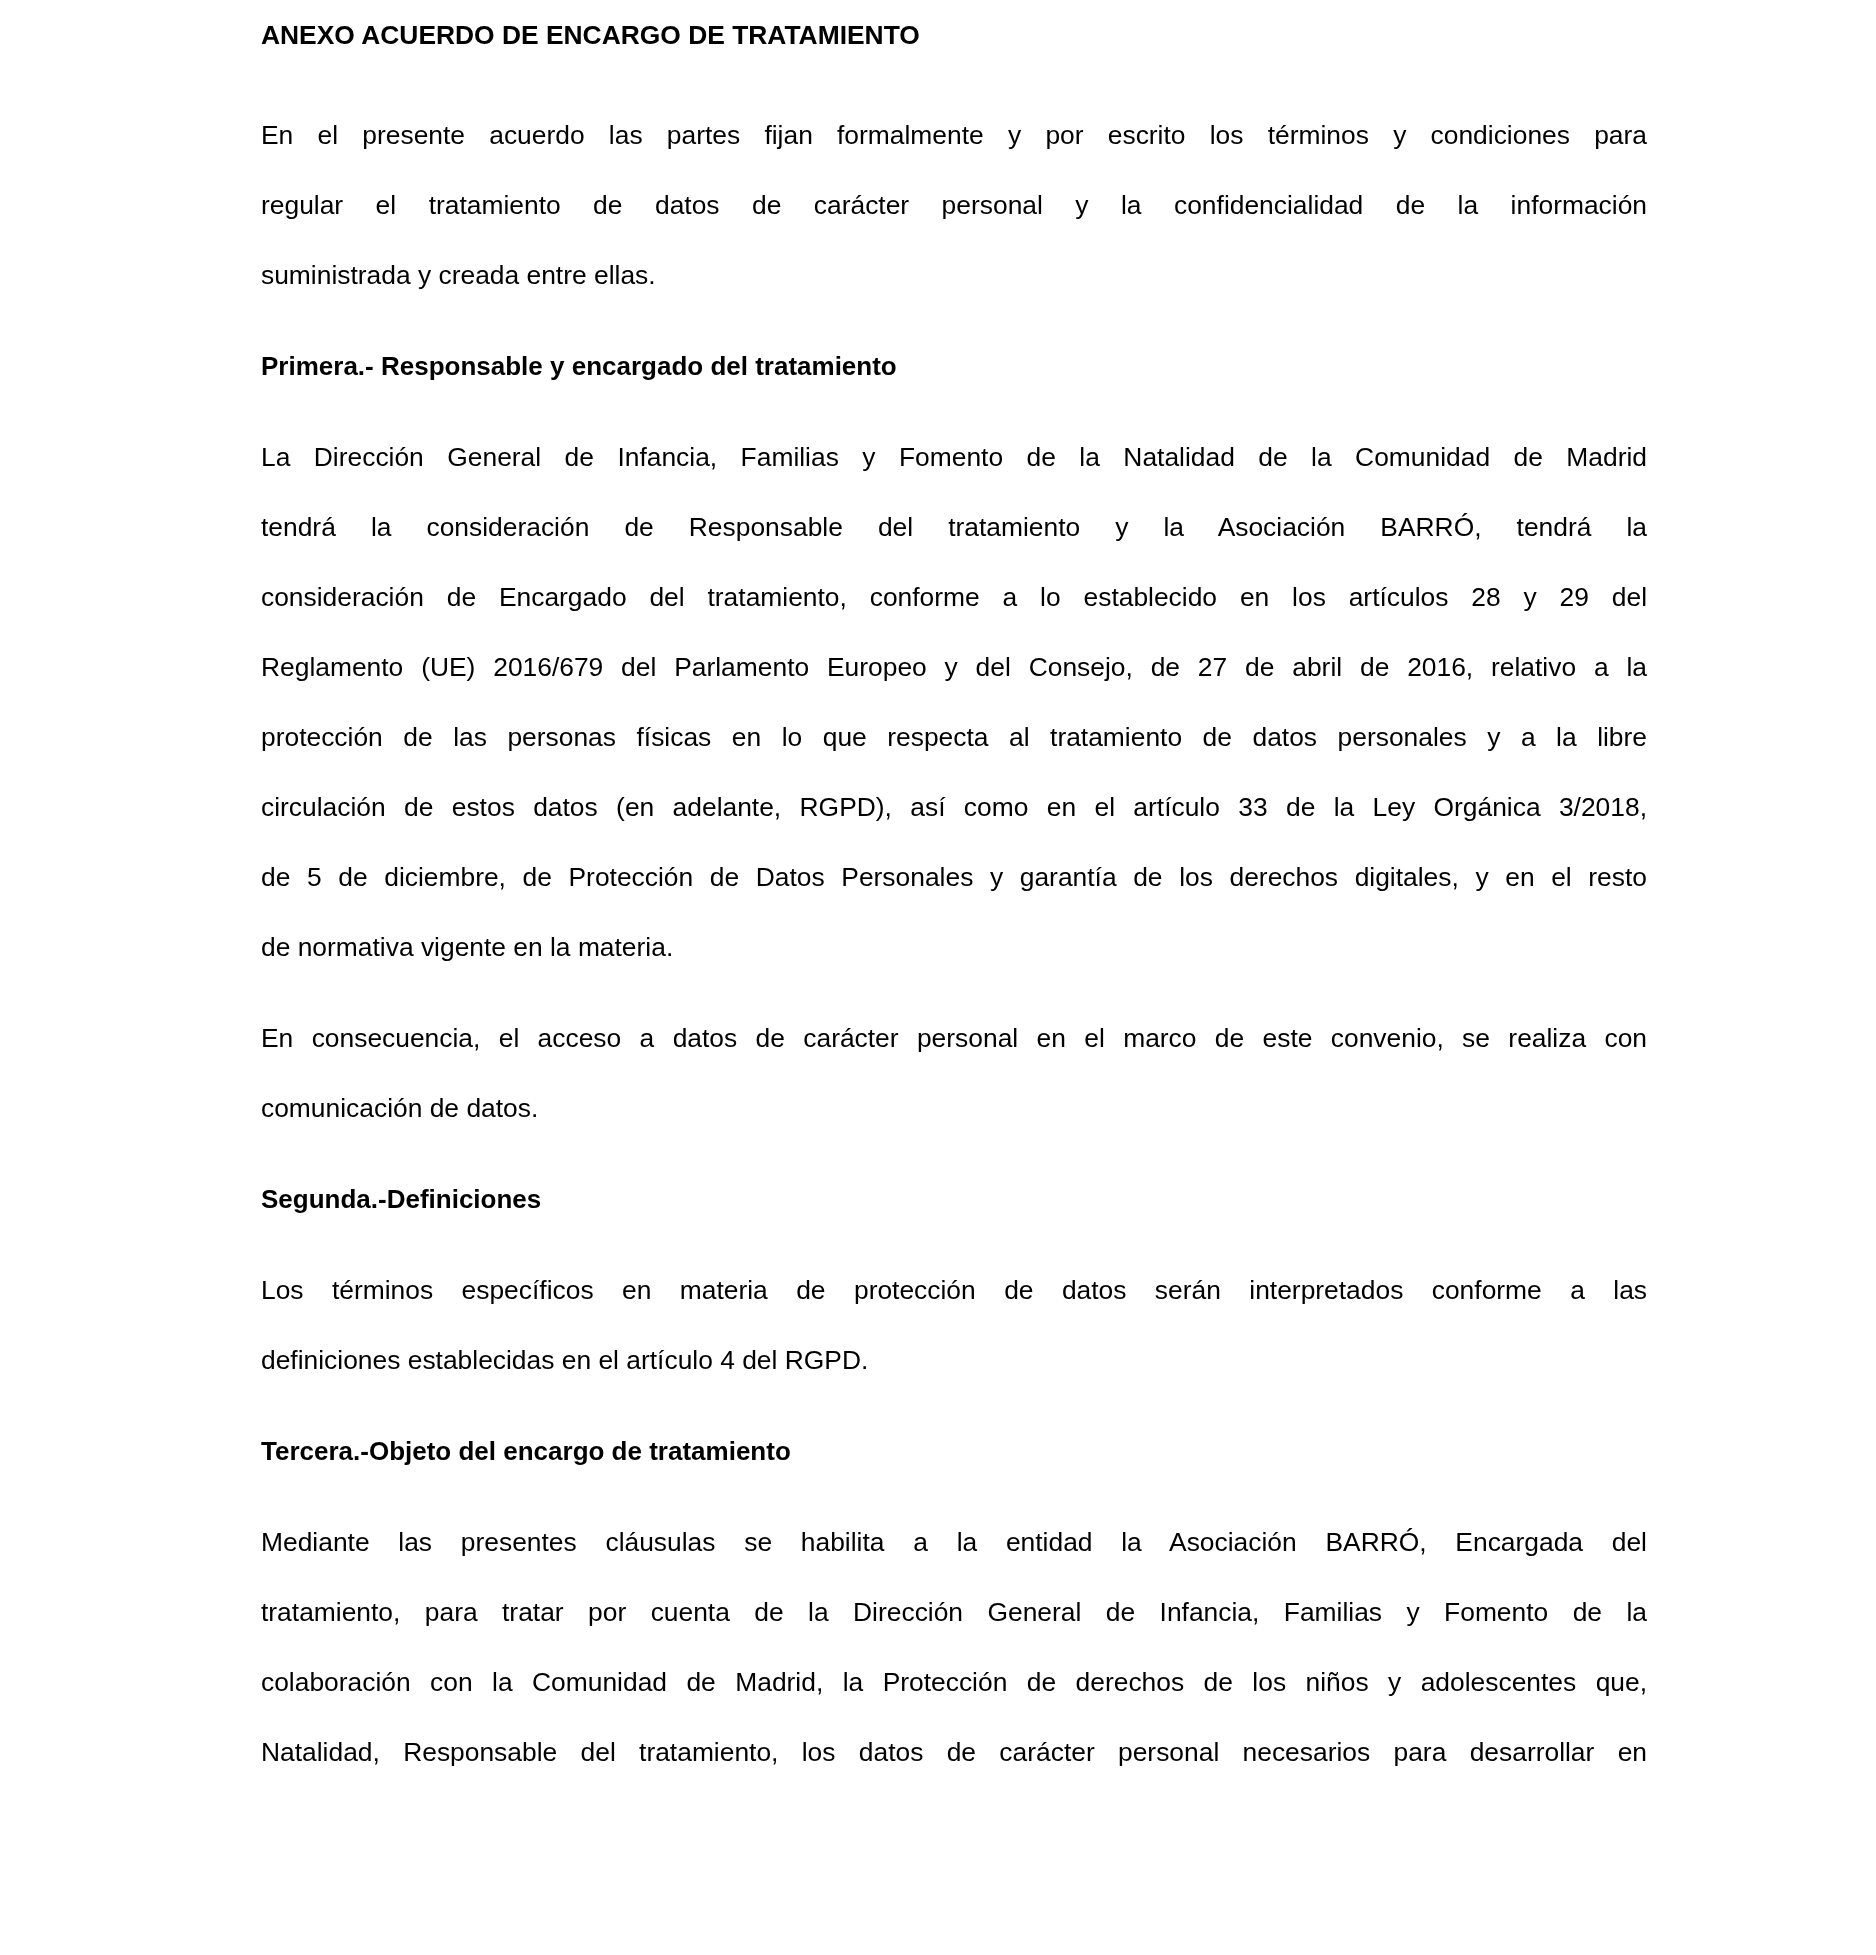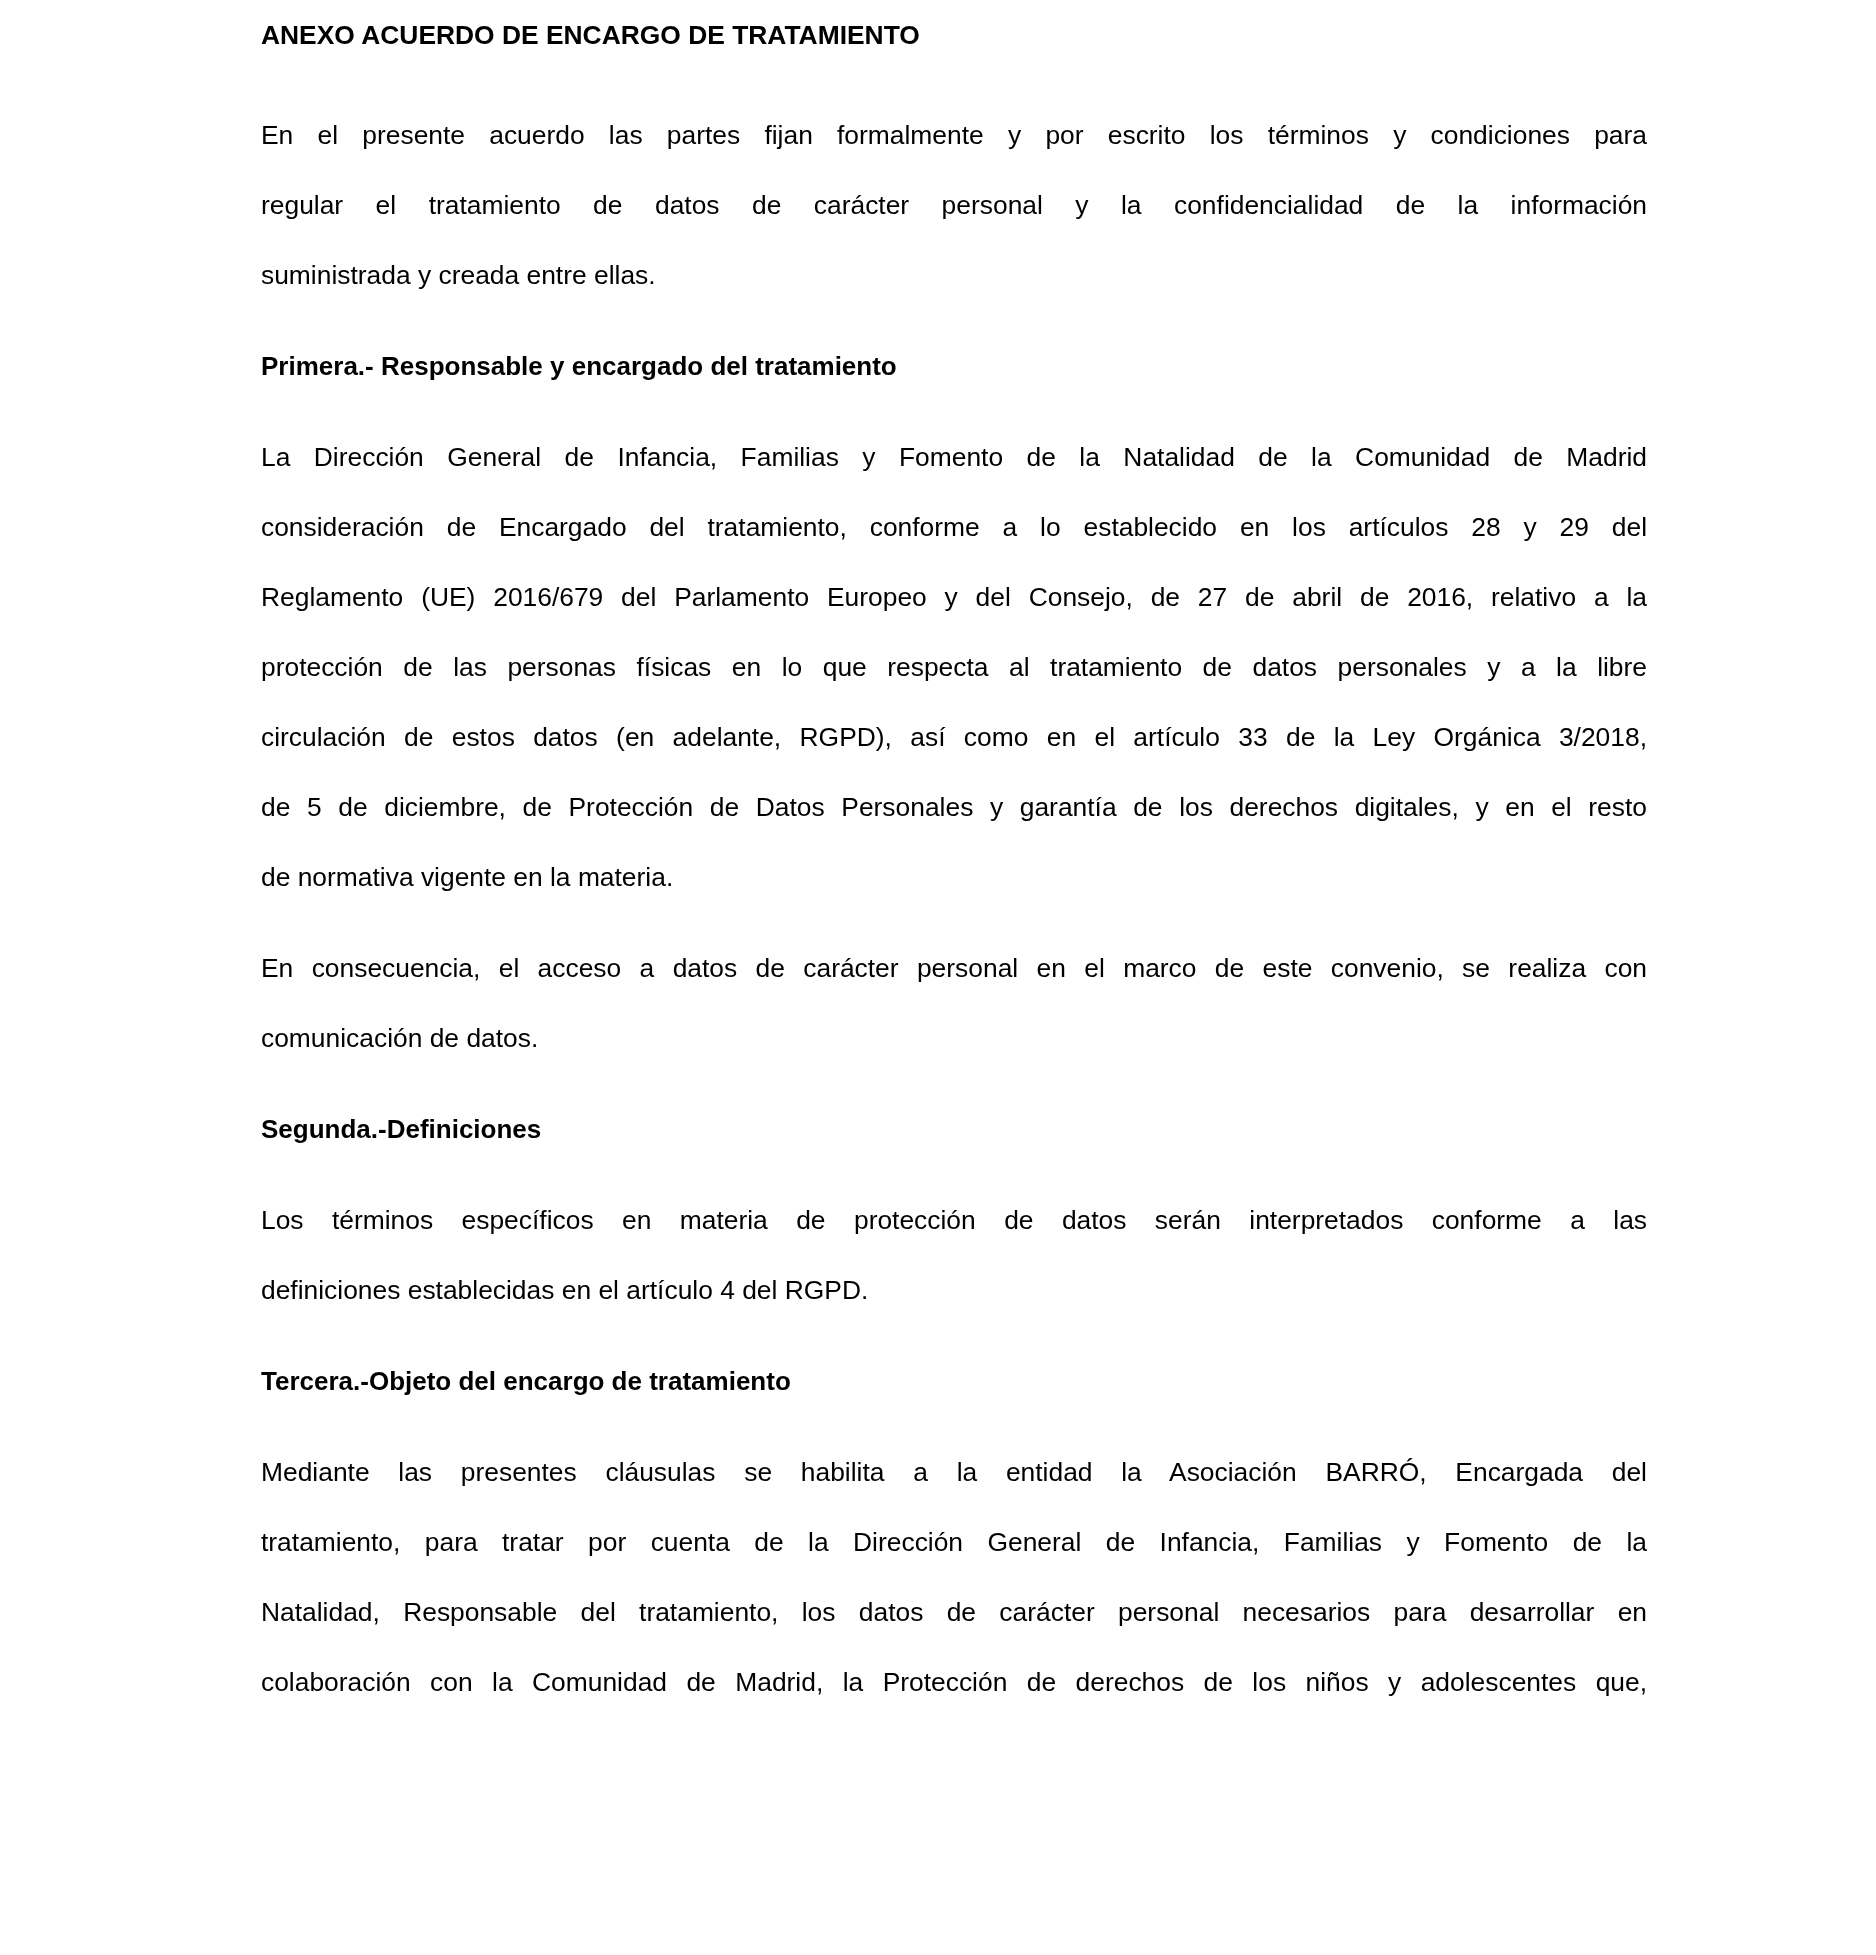--- a/index.html
+++ b/index.html
@@ -60,20 +60,21 @@
   <div class="paragraph">
     <div class="line">En el presente acuerdo las partes fijan formalmente y por escrito los términos y condiciones para</div>
     <div class="line">regular el tratamiento de datos de carácter personal y la confidencialidad de la información</div>
     <div class="line last">suministrada y creada entre ellas.</div>
   </div>
 
   <h2 class="section-heading">Primera.- Responsable y encargado del tratamiento</h2>
 
   <div class="paragraph">
     <div class="line">La Dirección General de Infancia, Familias y Fomento de la Natalidad de la Comunidad de Madrid</div>
+    <div class="line">tendrá la consideración de Responsable del tratamiento y la Asociación BARRÓ, tendrá la</div>
     <div class="line">consideración de Encargado del tratamiento, conforme a lo establecido en los artículos 28 y 29 del</div>
     <div class="line">Reglamento (UE) 2016/679 del Parlamento Europeo y del Consejo, de 27 de abril de 2016, relativo a la</div>
     <div class="line">protección de las personas físicas en lo que respecta al tratamiento de datos personales y a la libre</div>
     <div class="line">circulación de estos datos (en adelante, RGPD), así como en el artículo 33 de la Ley Orgánica 3/2018,</div>
     <div class="line">de 5 de diciembre, de Protección de Datos Personales y garantía de los derechos digitales, y en el resto</div>
     <div class="line last">de normativa vigente en la materia.</div>
   </div>
 
   <div class="paragraph">
     <div class="line">En consecuencia, el acceso a datos de carácter personal en el marco de este convenio, se realiza con</div>
@@ -85,18 +86,18 @@
   <div class="paragraph">
     <div class="line">Los términos específicos en materia de protección de datos serán interpretados conforme a las</div>
     <div class="line last">definiciones establecidas en el artículo 4 del RGPD.</div>
   </div>
 
   <h2 class="section-heading">Tercera.-Objeto del encargo de tratamiento</h2>
 
   <div class="paragraph">
     <div class="line">Mediante las presentes cláusulas se habilita a la entidad la Asociación BARRÓ, Encargada del</div>
     <div class="line">tratamiento, para tratar por cuenta de la Dirección General de Infancia, Familias y Fomento de la</div>
+    <div class="line">colaboración con la Comunidad de Madrid, la Protección de derechos de los niños y adolescentes que,</div>
     <div class="line">Natalidad, Responsable del tratamiento, los datos de carácter personal necesarios para desarrollar en</div>
-    <div class="line">colaboración con la Comunidad de Madrid, la Protección de derechos de los niños y adolescentes que,</div>
   </div>
 
 </div>
 
 
 </body></html>

